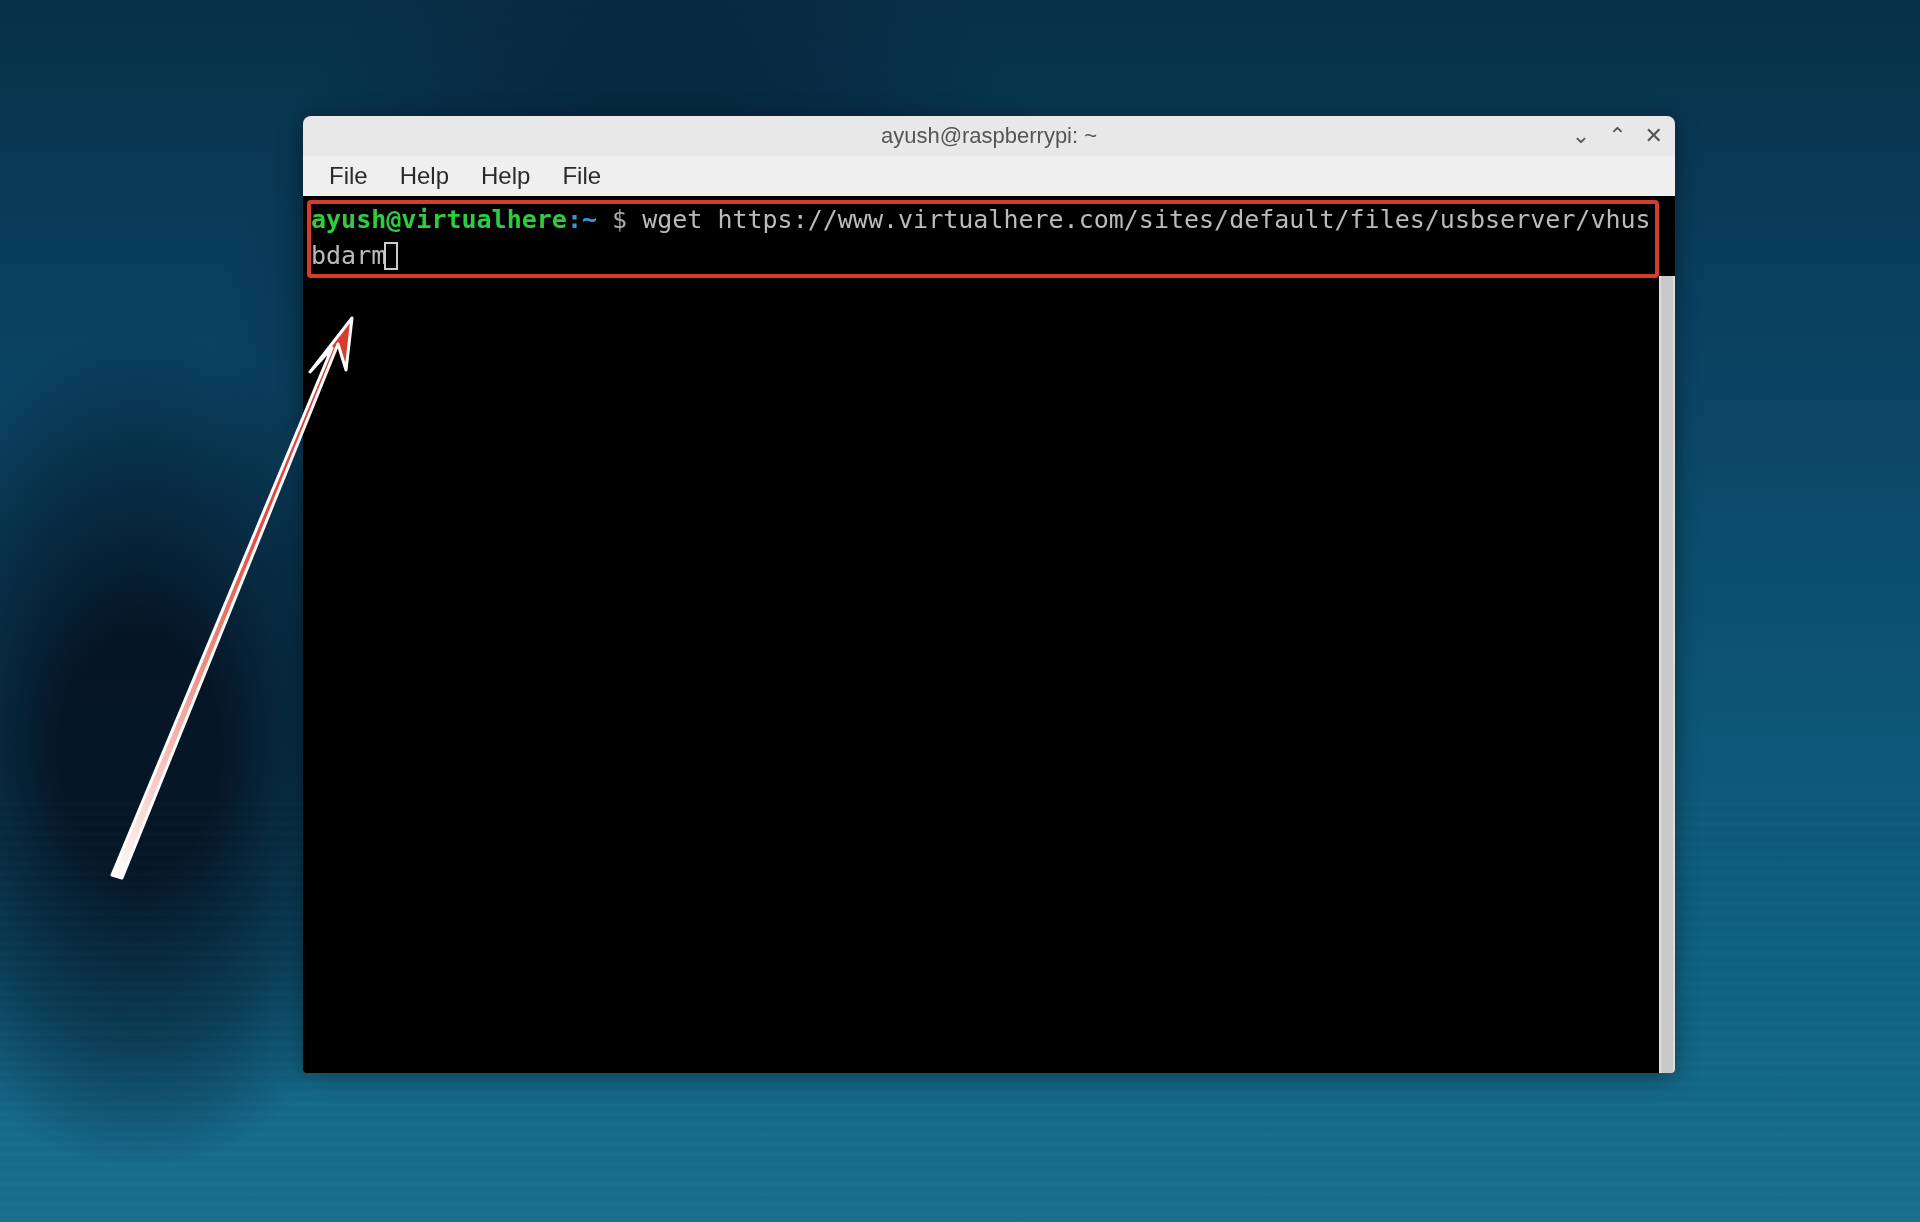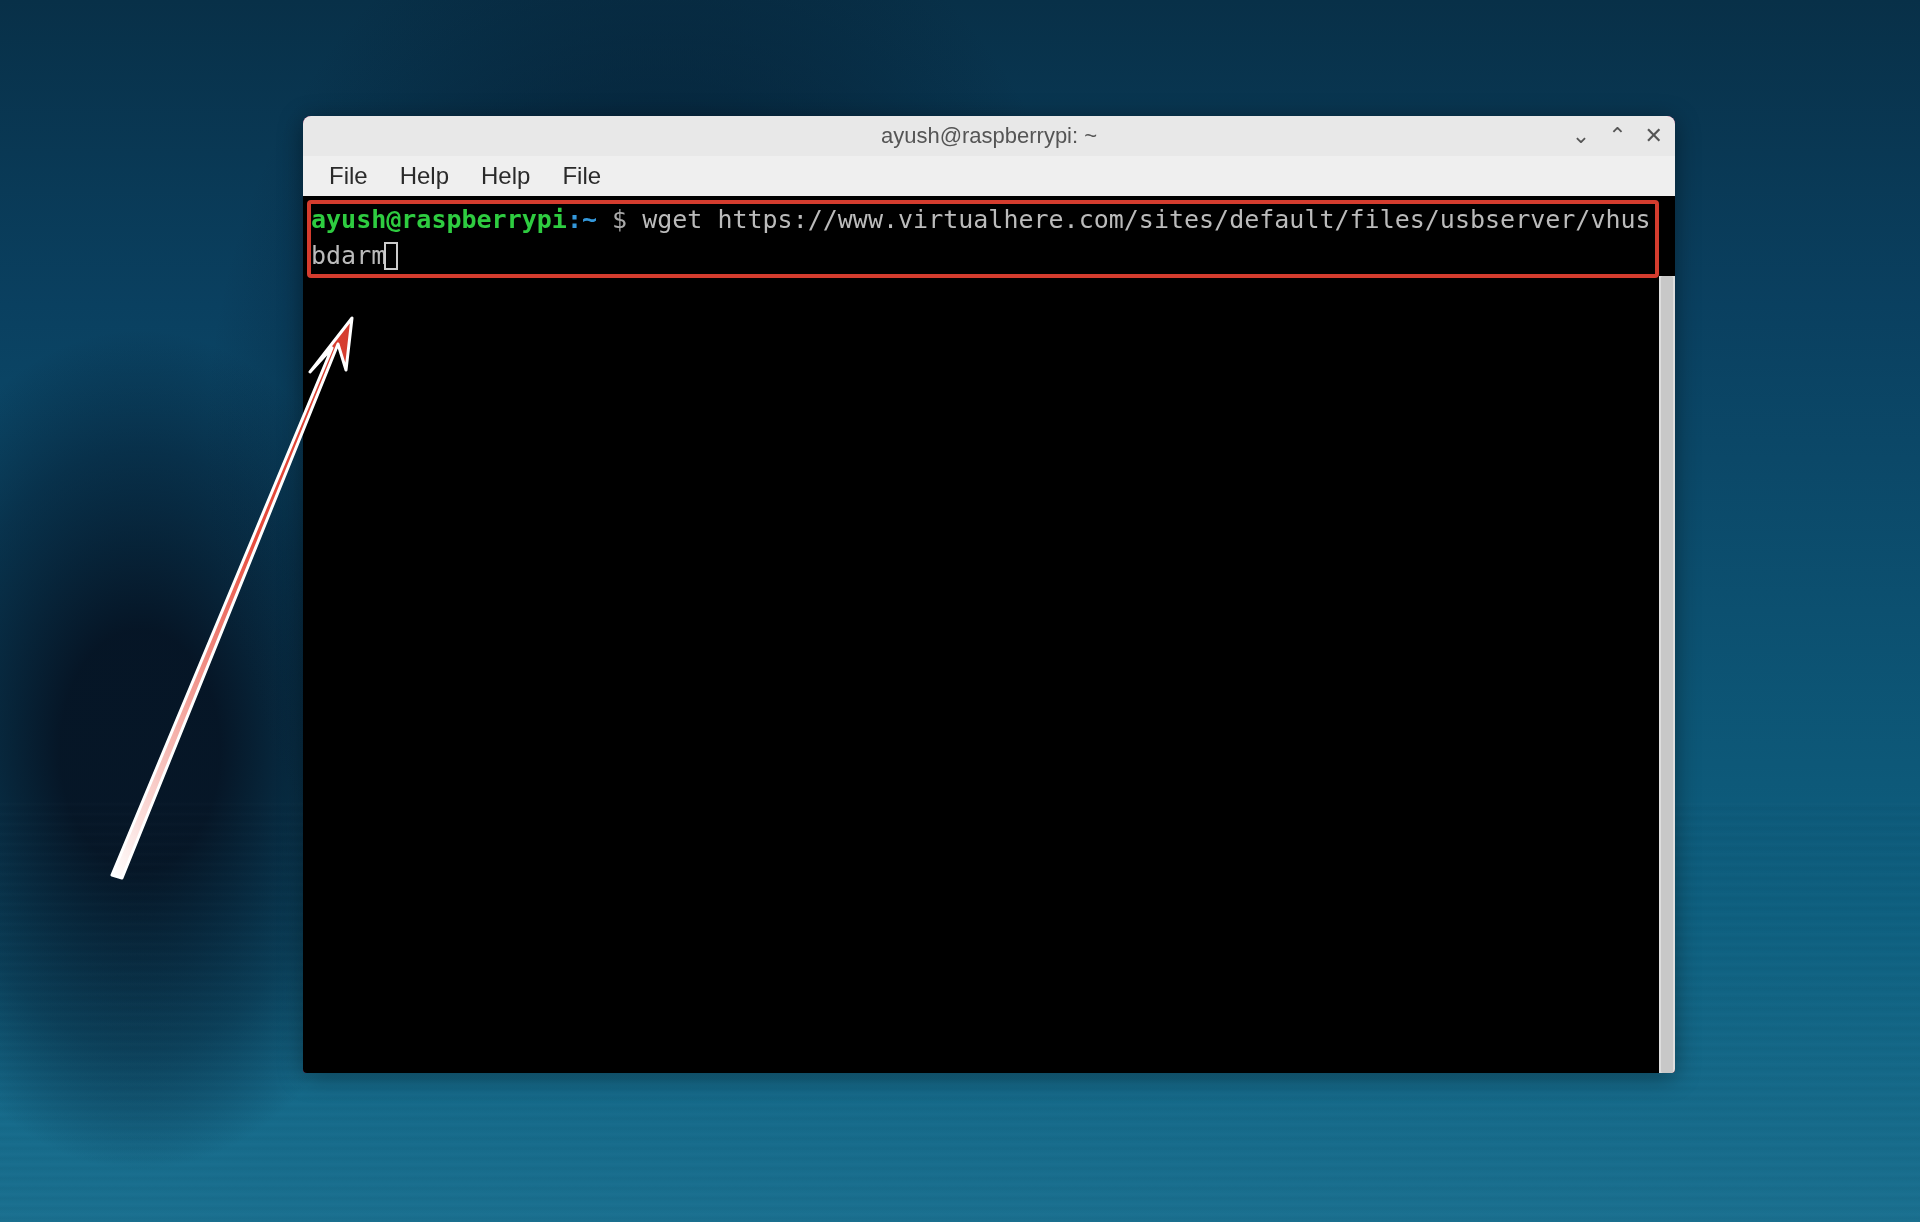--- a/index.html
+++ b/index.html
@@ -162,21 +162,21 @@
   </div>
 
   <div class="menubar">
     <span class="menu-item">File</span>
     <span class="menu-item">Help</span>
     <span class="menu-item">Help</span>
     <span class="menu-item">File</span>
   </div>
 
   <div class="terminal-body">
-    <div class="terminal-content"><span class="prompt-user">ayush@raspberrypi</span><span class="prompt-path">:</span><span class="prompt-path">~</span><span class="prompt-dollar"> $ </span><span class="cmd-text">wget https://www.virtualhere.com/sites/default/files/usbserver/vhusbdarm</span><span class="cursor"></span></div>
+    <div class="terminal-content"><span class="prompt-user">ayush@virtualhere</span><span class="prompt-path">:</span><span class="prompt-path">~</span><span class="prompt-dollar"> $ </span><span class="cmd-text">wget https://www.virtualhere.com/sites/default/files/usbserver/vhusbdarm</span><span class="cursor"></span></div>
     <div class="highlight-box"></div>
     <div class="scrollbar">
       <div class="scrollbar-thumb"></div>
     </div>
   </div>
 </div>
 
 <svg class="arrow-annotation" viewBox="0 0 280 580">
   <defs>
     <linearGradient id="arrowGrad" x1="0%" y1="100%" x2="100%" y2="0%">

